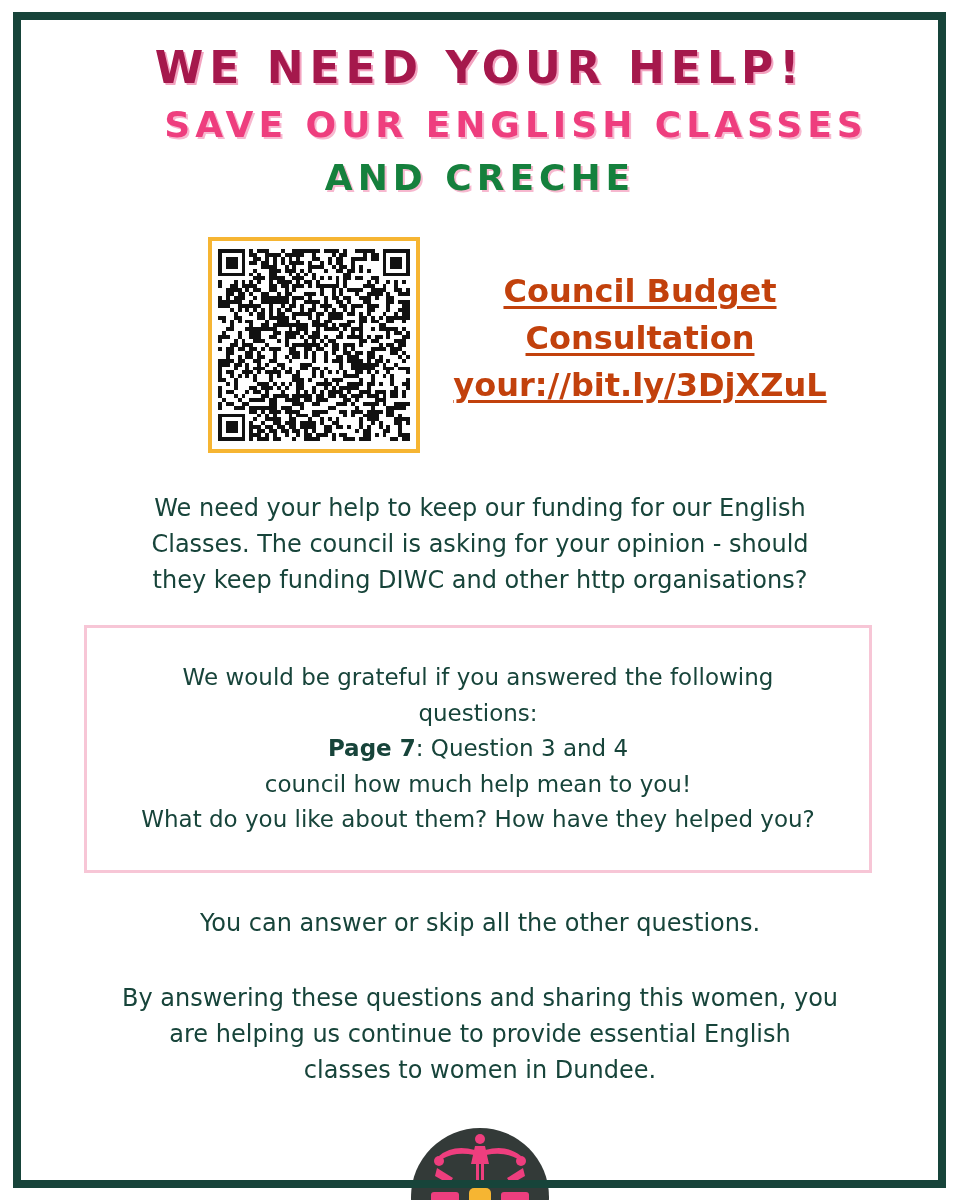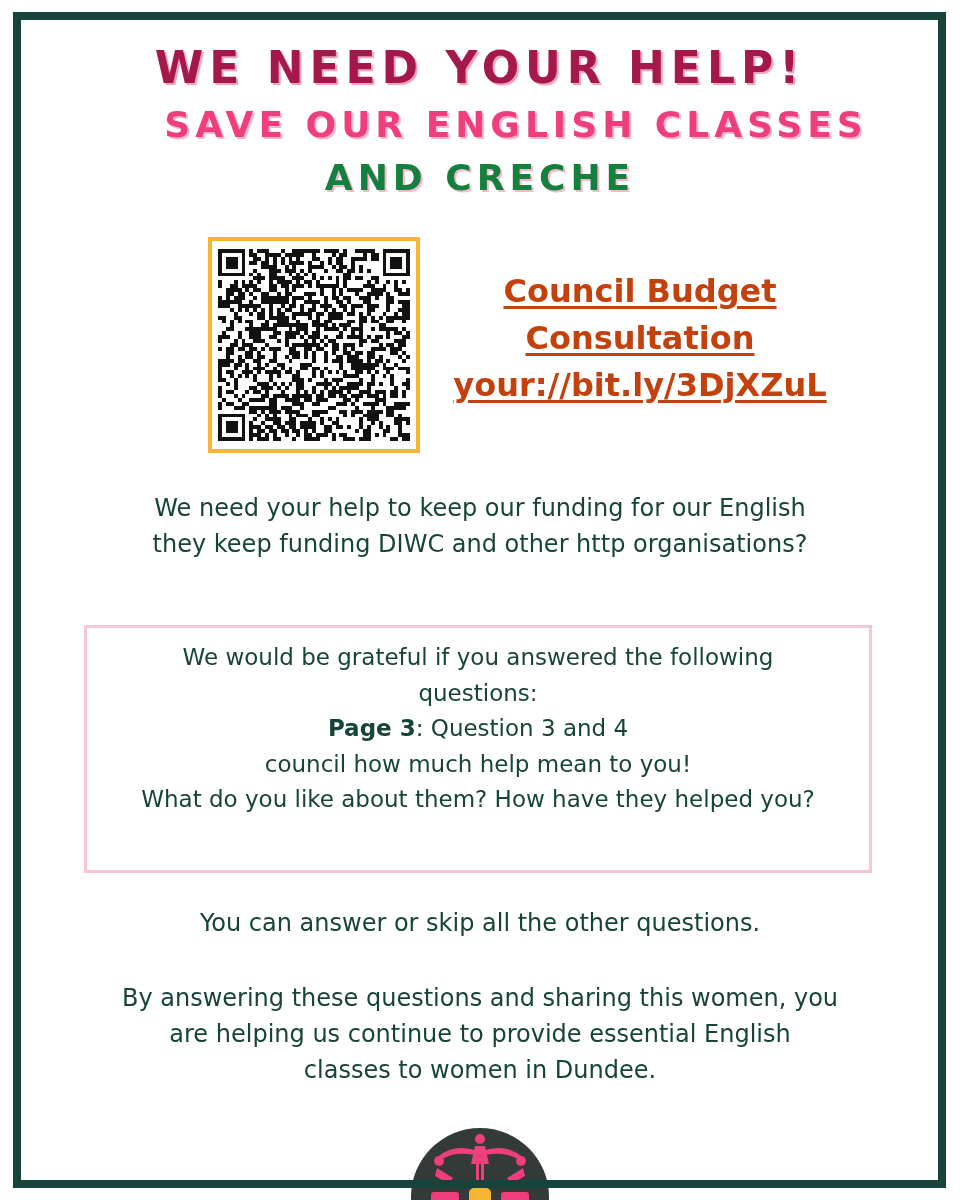--- a/index.html
+++ b/index.html
@@ -31,21 +31,21 @@
     .link-block span { text-decoration: underline; text-decoration-thickness: 3px; text-underline-offset: 4px; display: block; cursor: pointer; }
     .para {
       position: absolute; left: 80px; width: 800px; text-align: center; color: #17443a;
       font-family: "DejaVu Sans", sans-serif; font-size: 24px; line-height: 36px;
     }
     .p1 { top: 482px; margin-top: 8px; }
     .box {
       position: absolute; left: 84px; top: 625px; width: 788px; height: 248px;
       border: 3px solid #f7c6d6; box-sizing: border-box; text-align: center;
       color: #17443a; font-family: "DejaVu Sans", sans-serif; font-size: 23px; line-height: 35.5px;
-      padding-top: 12px;
+      padding-top: 32px;
     }
     .box b { font-weight: bold; }
     .p2 { top: 905px; }
     .p3 { top: 980px; }
     .logo {
       position: absolute; left: 411px; top: 1128px; width: 138px; height: 138px; border-radius: 50%;
       background: #333a38; overflow: hidden;
     }
     .bottom-bar {
       position: absolute; left: 13px; top: 1180px; width: 933px; height: 8px; background: #17443a;
@@ -1200,27 +1200,28 @@
 </div>
 
 <div class="link-block">
   <span>Council Budget</span>
   <span>Consultation</span>
   <span>your://bit.ly/3DjXZuL</span>
 </div>
 
 <div class="para p1">
   <div>We need your help to keep our funding for our English</div>
+  <div>Classes. The council is asking for your opinion - should</div>
   <div>they keep funding DIWC and other http organisations?</div>
 </div>
 
 <div class="box">
   <div>We would be grateful if you answered the following</div>
   <div>questions:</div>
-  <div><b>Page 3</b><span>: Question 3 and 4</span></div>
+  <div><b>Page 7</b><span>: Question 3 and 4</span></div>
   <div>council how much help mean to you!</div>
   <div>What do you like about them? How have they helped you?</div>
 </div>
 
 <div class="para p2">You can answer or skip all the other questions.</div>
 
 <div class="para p3">
   <div>By answering these questions and sharing this women, you</div>
   <div>are helping us continue to provide essential English</div>
   <div>classes to women in Dundee.</div>

